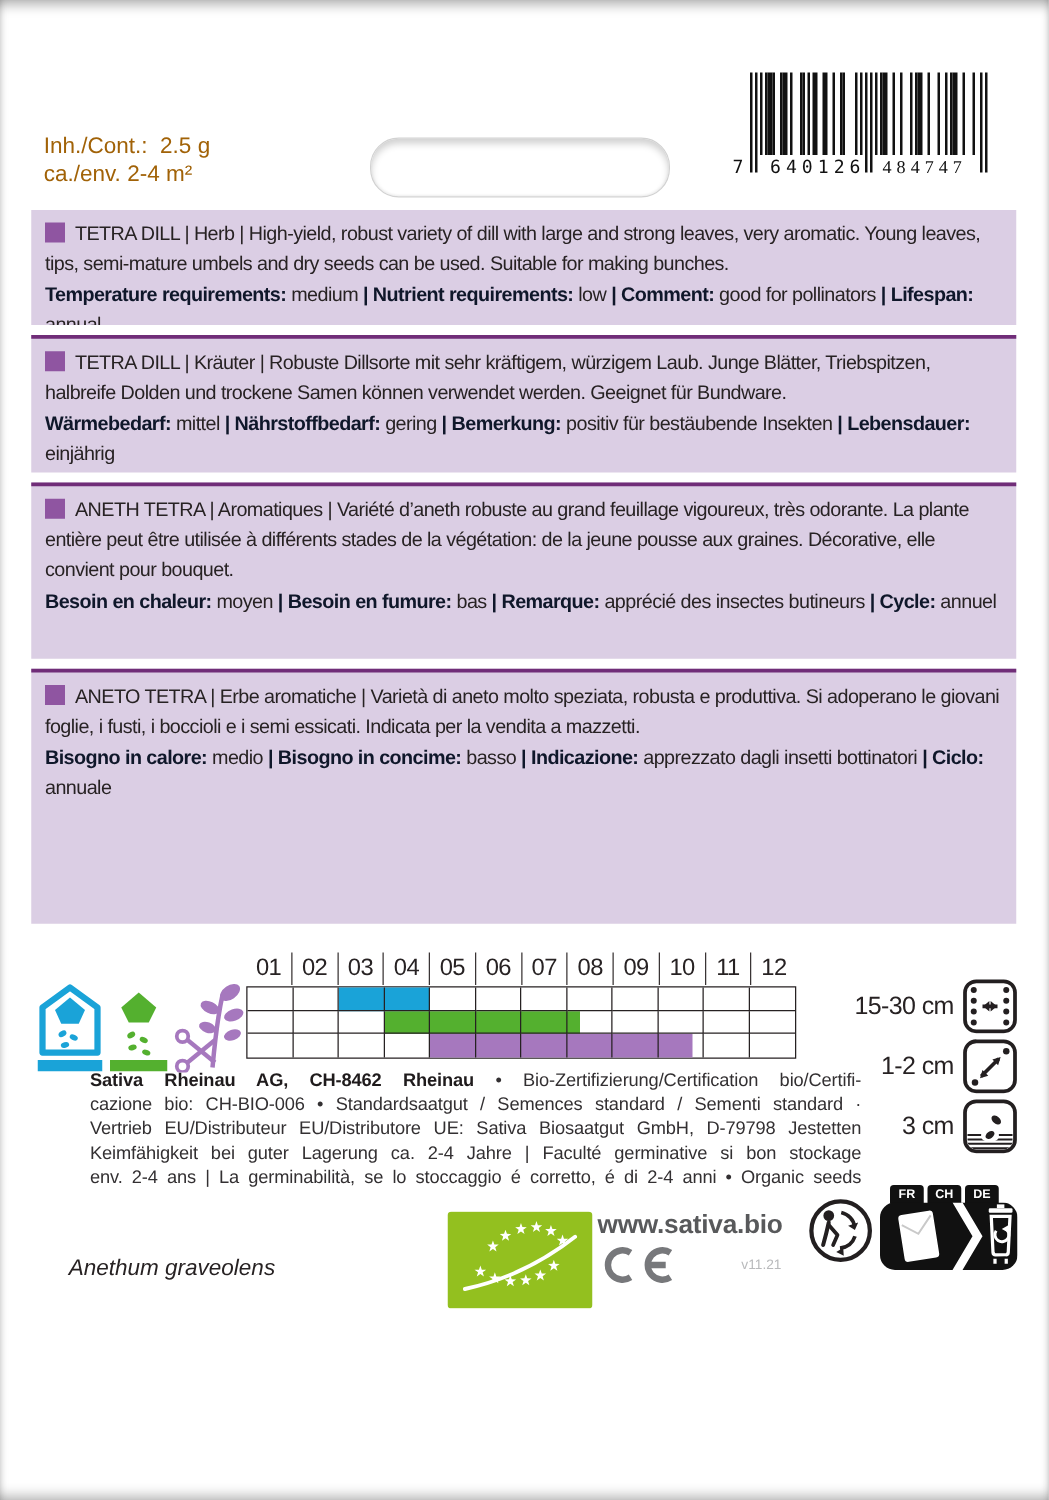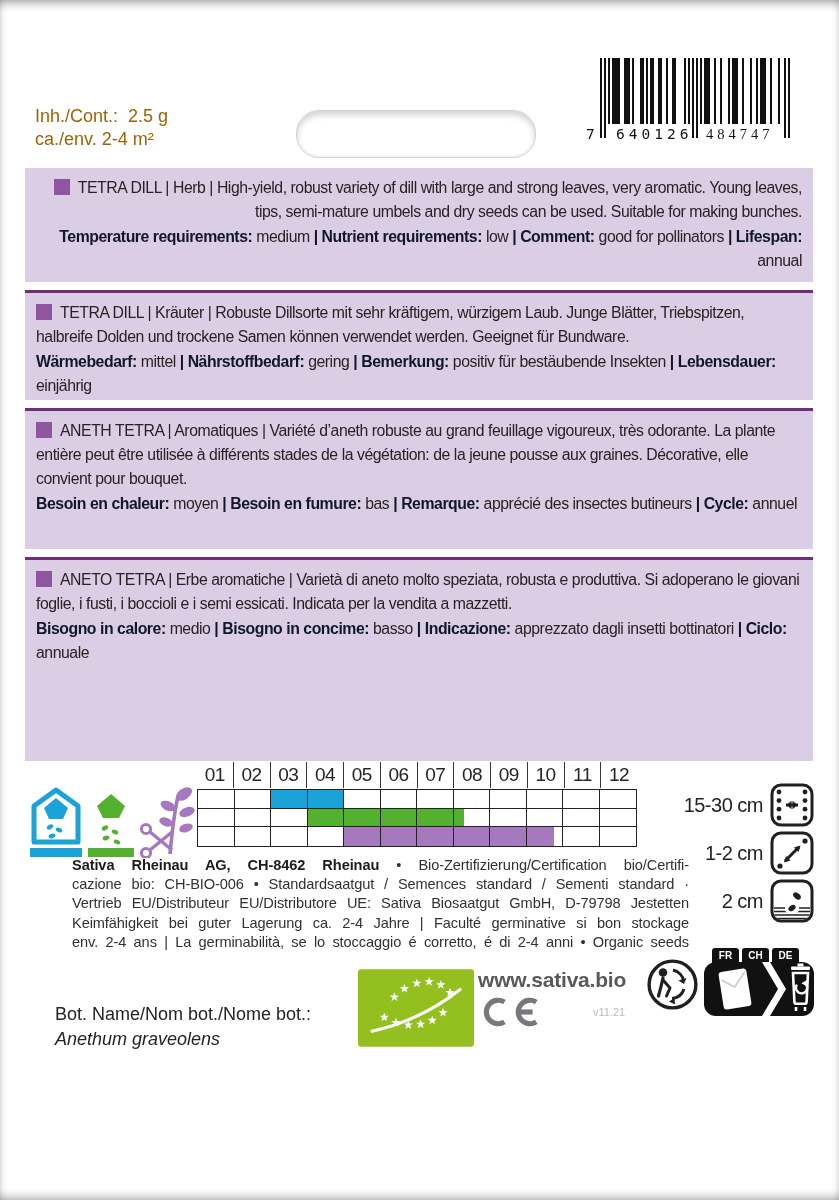--- a/index.html
+++ b/index.html
@@ -18,21 +18,21 @@
   .bc-bars .m{position:absolute;top:0;background:#111;}
   .bc-num{position:absolute;font-family:"DejaVu Sans Mono",monospace;font-size:14.5px;color:#111;top:68px;letter-spacing:4px;}
   .bc-prefix{left:-2px;letter-spacing:0;}
   .bc-left{left:28px;}
   .bc-right{left:118px;font-family:Liberation Serif, serif;}
   
   .sections{position:absolute;left:25px;top:168px;width:788px;}
   .panel{background:#dbcee4;box-sizing:border-box;padding:8px 11px 0 11px;overflow:hidden;
          font-size:15.8px;line-height:24px;letter-spacing:-0.45px;color:#272223;}
   .panel + .panel{margin-top:8px;border-top:3px solid #702d78;}
-  .panel:nth-of-type(1){height:114px;text-align:right;}
+  .panel:nth-of-type(1){height:92px;}
   .panel:nth-of-type(2){height:110px;}
   .panel:nth-of-type(3){height:141px;}
   .panel:nth-of-type(4){height:204px;}
   .panel b{color:#0f172a;}
   .bullet{display:inline-block;width:16px;height:16px;background:#8f55a1;margin-right:8px;transform:translateY(2px);}
   .attrs{margin-top:1px;}
   
   .cal-months{position:absolute;left:197px;top:762px;width:440px;height:26px;display:flex;}
   .cal-months .mc{flex:1;text-align:center;font-size:19px;font-weight:500;color:#272223;line-height:26px;letter-spacing:-0.5px;}
   .cal-months .mc:not(:last-child){border-right:1.8px solid #3a3435;}
@@ -263,21 +263,21 @@
     <svg class="sp-ic" viewBox="0 0 44 44">
       <rect x="2" y="2" width="40" height="40" rx="9" fill="#fff" stroke="#231f20" stroke-width="3"></rect>
       <circle cx="10" cy="35" r="2.6" fill="#231f20"></circle>
       <circle cx="35" cy="10" r="2.6" fill="#231f20"></circle>
       <line x1="15" y1="30" x2="29" y2="16" stroke="#231f20" stroke-width="3"></line>
       <path d="M14 31.5 l2 -6.6 4.6 4.6 Z" fill="#231f20"></path>
       <path d="M30.5 14.5 l-6.6 2 4.6 4.6 Z" fill="#231f20"></path>
     </svg>
   </div>
   <div class="sp-row" style="top:879px;">
-    <span class="sp-label">2 cm</span>
+    <span class="sp-label">3 cm</span>
     <svg class="sp-ic" viewBox="0 0 44 44">
       <defs>
         <clipPath id="depth-clip">
             <rect x="3.5" y="3.5" width="37" height="37" rx="8"></rect>
           </clipPath>
       </defs>
       <rect x="2" y="2" width="40" height="40" rx="9" fill="#fff" stroke="#231f20" stroke-width="3"></rect>
       <g clip-path="url(#depth-clip)">
         <path d="M3 28 h12 q7 8 14 0 h12 v14 h-38 Z" fill="none"></path>
         <g stroke="#231f20" stroke-width="1.6">
@@ -362,17 +362,16 @@
 
   <div class="website">www.sativa.bio</div>
   <svg class="ce-mark" viewBox="0 0 70 32">
     <path d="M28 5.5 A12.5 12.5 0 1 0 28 26.5" fill="none" stroke="#77787b" stroke-width="5.5"></path>
     <path d="M62 5.5 A12.5 12.5 0 1 0 62 26.5" fill="none" stroke="#77787b" stroke-width="5.5"></path>
     <line x1="44" y1="16" x2="58" y2="16" stroke="#77787b" stroke-width="5.5"></line>
   </svg>
   <div class="version">v11.21</div>
 
   <div class="bot-block">
-    <div>Bot. Name/Nom bot./Nome bot.:</div>
     <div class="bot-name">Anethum graveolens</div>
   </div>
 
 </div>
 
 </body></html>

